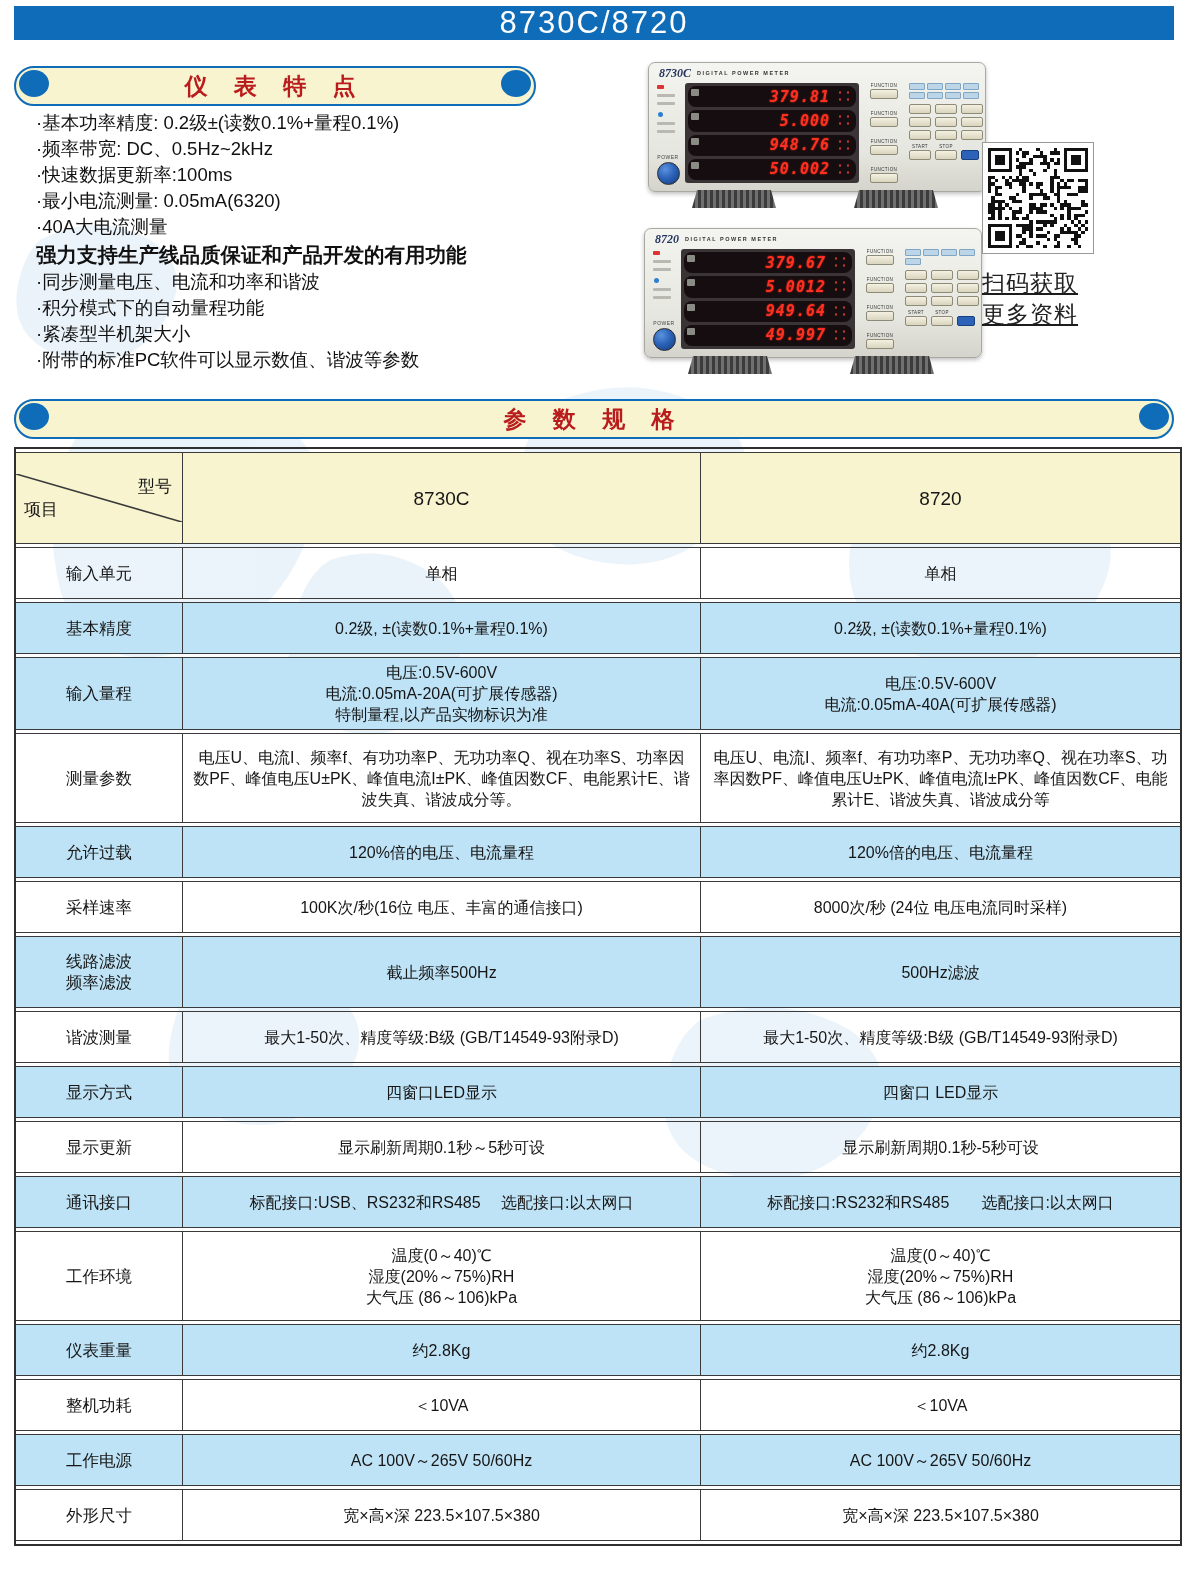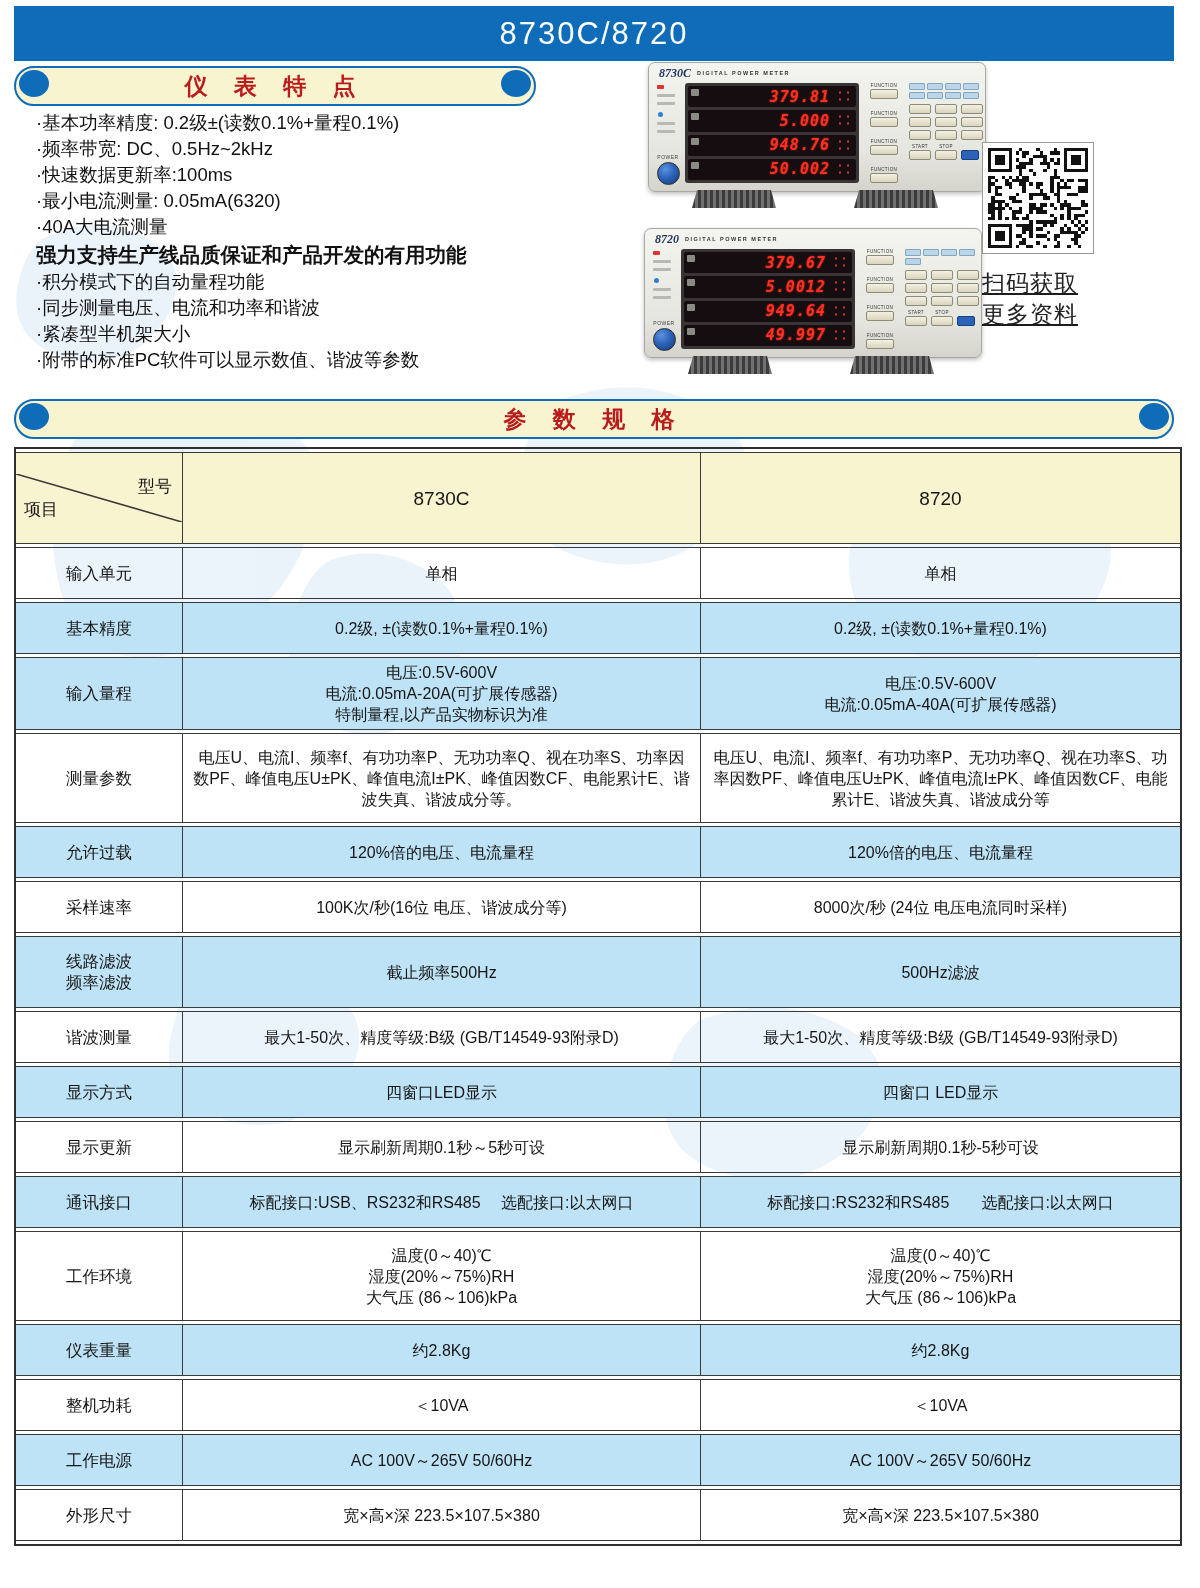--- a/index.html
+++ b/index.html
@@ -2,21 +2,21 @@
 <html><head>
 <meta charset="utf-8">
 <style>
   html,body{margin:0;padding:0;background:#ffffff;}
   body{font-family:"Liberation Sans",sans-serif;color:#1c1c1c;}
   .page{position:relative;width:1200px;height:1588px;margin:0 auto;background:#fff;overflow:hidden;}
   .wm{position:absolute;inset:0;z-index:0;pointer-events:none;}
   .layer{position:absolute;inset:0;z-index:1;}
 
   
-  .titlebar{position:absolute;left:14px;top:6px;width:1160px;height:55px;background:#0e6cb8;
+  .titlebar{position:absolute;left:14px;top:6px;width:1160px;height:34px;background:#0e6cb8;
     display:flex;align-items:center;justify-content:center;}
   .titlebar span{color:#fff;font-size:31px;letter-spacing:2px;font-weight:500;}
 
   
   .banner{position:absolute;height:36px;background:#f8f4cf;border:2.5px solid #0e6cb8;border-radius:20px;
     display:flex;align-items:center;justify-content:center;}
   .banner .cap{position:absolute;top:2px;width:30px;height:27px;background:#0e6cb8;border-radius:50%;}
   .banner .cap.l{left:3px;}
   .banner .cap.r{right:3px;}
   .banner span{font-size:23px;font-weight:bold;letter-spacing:10px;color:#b91c1c;}
@@ -38,21 +38,21 @@
   .m-left{position:absolute;left:6px;top:20px;width:26px;height:102px;}
   .m-lamp{width:7px;height:4px;background:#d33;border-radius:1px;margin:2px 0 5px 2px;}
   .m-tl{width:18px;height:3px;background:#b9b9b2;border-radius:1px;margin:5px 0 0 2px;}
   .m-dot{width:5px;height:5px;border-radius:50%;background:#2f7fd0;margin:7px 0 0 3px;}
   .m-power{position:absolute;left:0;bottom:0;width:26px;text-align:center;}
   .m-power span{display:block;font-size:5px;color:#444;letter-spacing:.5px;}
   .m-knob{width:21px;height:21px;margin:2px auto 0;border-radius:50%;border:1px solid #2a2a2a;
     background:radial-gradient(circle at 35% 30%,#5b93e0 0%,#2c63b8 45%,#123a80 100%);}
   .m-disp{position:absolute;left:36px;top:20px;width:174px;height:100px;background:#3a3436;border-radius:3px;
     padding:3px;box-sizing:border-box;display:flex;flex-direction:column;gap:3px;}
-  .m-row{flex:1;background:#150d0f;border-radius:2px;position:relative;display:flex;align-items:center;}
+  .m-row{flex:1;background:#150d0f;border-radius:8px;position:relative;display:flex;align-items:center;}
   .m-tag{position:absolute;left:3px;top:3px;width:8px;height:7px;background:#8b8b85;border-radius:1px;}
   .m-val{flex:1;text-align:right;padding-right:26px;font-family:"DejaVu Sans Mono",monospace;
     font-size:15px;font-weight:bold;font-style:italic;color:#ff3020;letter-spacing:1px;
     text-shadow:0 0 2px rgba(255,48,32,.8);}
   .m-units{position:absolute;right:4px;top:3px;bottom:3px;width:16px;
     background-image:radial-gradient(circle,#e04030 1px,transparent 1.3px);
     background-size:8px 7px;opacity:.85;}
   .m-fn{position:absolute;left:214px;top:20px;width:42px;height:100px;display:flex;flex-direction:column;justify-content:space-between;}
   .m-fnb{text-align:center;}
   .m-fnb span{display:block;font-size:4.5px;letter-spacing:.4px;color:#333;}
@@ -127,22 +127,22 @@
       <span>仪 表 特 点</span>
     </div>
 
     <div class="features">
       <div class="feat b">·基本功率精度: 0.2级±(读数0.1%+量程0.1%)</div>
       <div class="feat b">·频率带宽: DC、0.5Hz~2kHz</div>
       <div class="feat b">·快速数据更新率:100ms</div>
       <div class="feat b">·最小电流测量: 0.05mA(6320)</div>
       <div class="feat b">·40A大电流测量</div>
       <div class="feat head">强力支持生产线品质保证和产品开发的有用功能</div>
+      <div class="feat">·同步测量电压、电流和功率和谐波</div>
       <div class="feat">·积分模式下的自动量程功能</div>
-      <div class="feat">·同步测量电压、电流和功率和谐波</div>
       <div class="feat">·紧凑型半机架大小</div>
       <div class="feat">·附带的标准PC软件可以显示数值、谐波等参数</div>
     </div>
 
     <div class="meter" style="left:648px;top:62px;">
       <div class="m-body">
         <div class="m-head">
           <span class="m-model">8730C</span>
           <span class="m-brand">DIGITAL POWER METER</span>
         </div>
@@ -655,21 +655,21 @@
               <td class="c1 left">电压U、电流I、频率f、有功功率P、无功功率Q、视在功率S、功率因数PF、峰值电压U±PK、峰值电流I±PK、峰值因数CF、电能累计E、谐波失真、谐波成分等。</td>
               <td class="left">电压U、电流I、频率f、有功功率P、无功功率Q、视在功率S、功率因数PF、峰值电压U±PK、峰值电流I±PK、峰值因数CF、电能累计E、谐波失真、谐波成分等</td>
             </tr>
         <tr class="r1 shade">
               <td class="lab">允许过载</td>
               <td class="c1">120%倍的电压、电流量程</td>
               <td>120%倍的电压、电流量程</td>
             </tr>
         <tr class="r1 plain">
               <td class="lab">采样速率</td>
-              <td class="c1">100K次/秒(16位 电压、谐波成分等)</td>
+              <td class="c1">100K次/秒(16位 电压、丰富的通信接口)</td>
               <td>8000次/秒 (24位 电压电流同时采样)</td>
             </tr>
         <tr class="r2 shade">
               <td class="lab">线路滤波
 频率滤波</td>
               <td class="c1">截止频率500Hz</td>
               <td>500Hz滤波</td>
             </tr>
         <tr class="r1 plain">
               <td class="lab">谐波测量</td>

